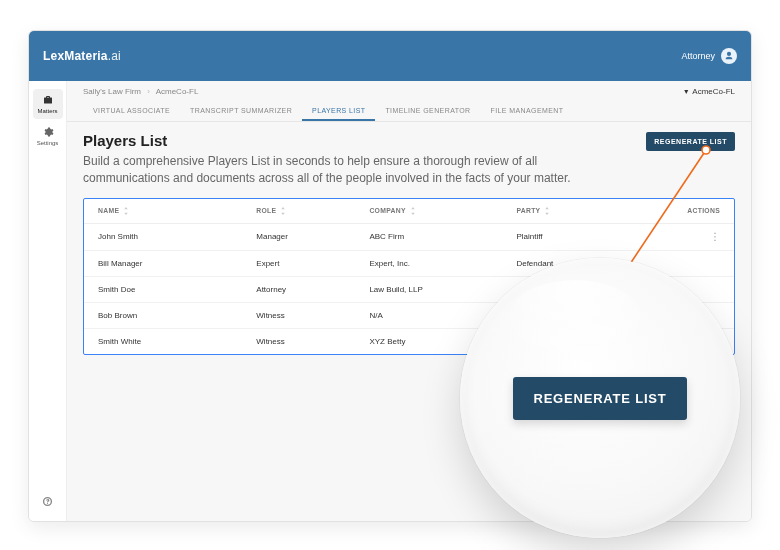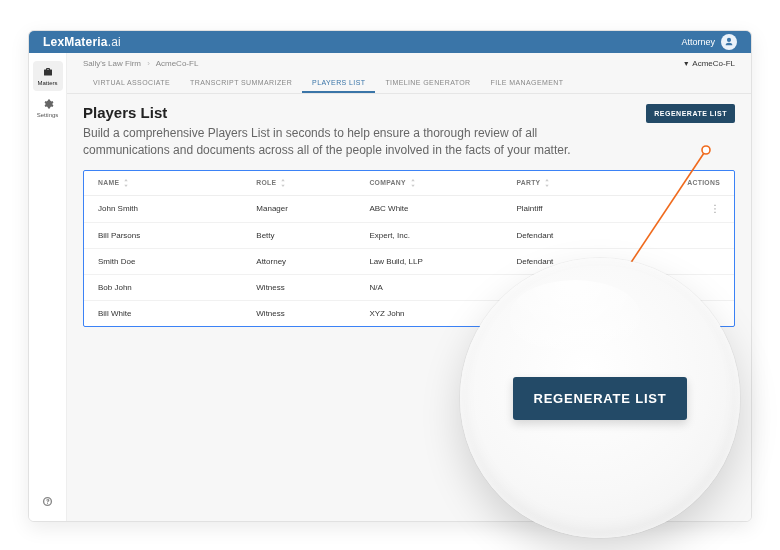--- a/index.html
+++ b/index.html
@@ -17,21 +17,21 @@
     border: 1px solid #e1e1e1;
     border-radius: 6px;
     box-shadow: 0 6px 20px rgba(0,0,0,0.08);
     overflow: hidden;
     background: #fff;
     display: flex;
     flex-direction: column;
   }
   .topbar {
     background: #3a75a8;
-    height: 22px;
+    height: 50px;
     display: flex;
     align-items: center;
     justify-content: space-between;
     padding: 0 14px;
     color: #fff;
   }
   .logo { font-weight: 700; font-size: 12px; letter-spacing: .2px; }
   .logo .ai { font-weight: 400; opacity: .9; }
   .user-area { display: flex; align-items: center; gap: 6px; font-size: 9px; }
   .avatar {
@@ -242,51 +242,51 @@
                 </svg>
             </div>
             <div class="th actions">
               <span>ACTIONS</span>
             </div>
           </div>
 
           <div class="trow">
             <div>John Smith</div>
             <div>Manager</div>
-            <div>ABC White</div>
+            <div>ABC Firm</div>
             <div>Plaintiff</div>
             <div class="actions">
                 <span class="row-action">⋮</span>
               </div>
           </div>
           <div class="trow">
-            <div>Bill Parsons</div>
-            <div>Betty</div>
+            <div>Bill Manager</div>
+            <div>Expert</div>
             <div>Expert, Inc.</div>
             <div>Defendant</div>
             <div class="actions"></div>
           </div>
           <div class="trow">
             <div>Smith Doe</div>
             <div>Attorney</div>
             <div>Law Build, LLP</div>
             <div>Defendant</div>
             <div class="actions"></div>
           </div>
           <div class="trow">
-            <div>Bob John</div>
+            <div>Bob Brown</div>
             <div>Witness</div>
             <div>N/A</div>
             <div>Plaintiff</div>
             <div class="actions"></div>
           </div>
           <div class="trow">
-            <div>Bill White</div>
+            <div>Smith White</div>
             <div>Witness</div>
-            <div>XYZ John</div>
+            <div>XYZ Betty</div>
             <div>D</div>
             <div class="actions"></div>
           </div>
         </div>
       </div>
     </div>
   </div>
 </div>
 
 <svg class="leader" style="left:0; top:0;" width="780" height="550">

